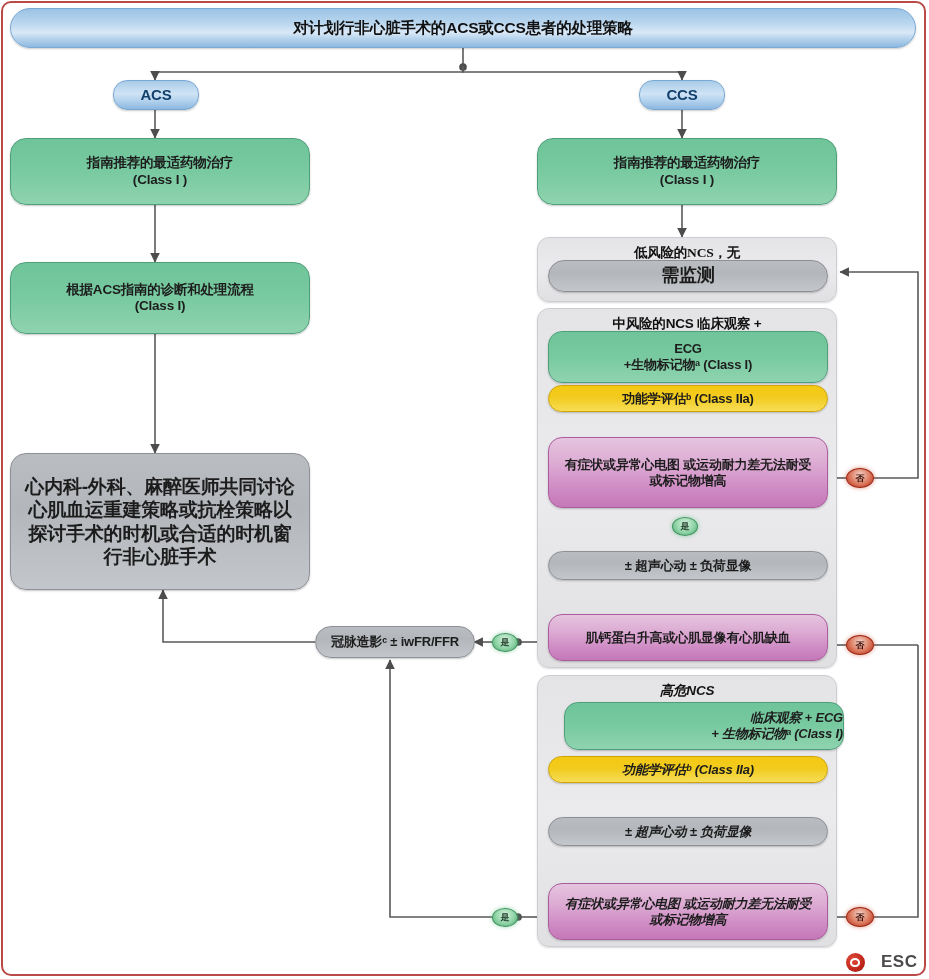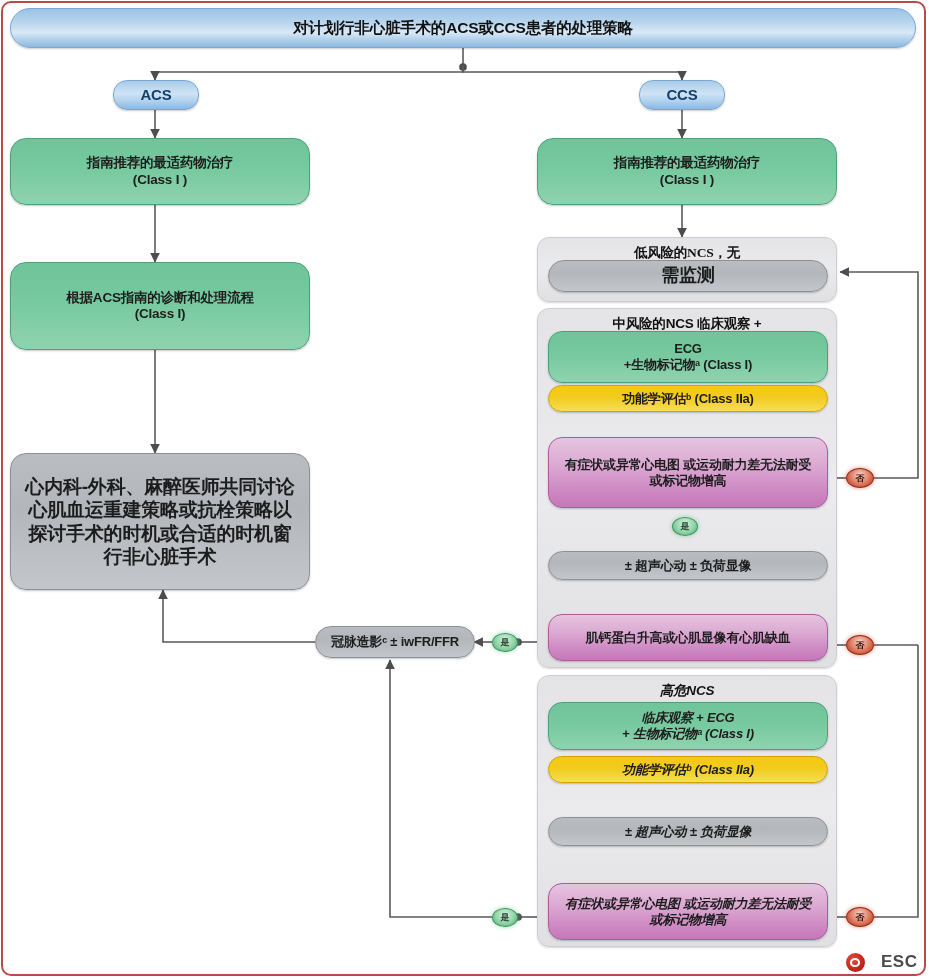--- a/index.html
+++ b/index.html
@@ -176,21 +176,21 @@
   <div class="node title-bar" style="left:10px;top:8px;width:906px;height:40px;">对计划行非心脏手术的ACS或CCS患者的处理策略</div>
 
   <div class="node pill-blue" style="left:113px;top:80px;width:86px;height:30px;">ACS</div>
   <div class="node pill-blue" style="left:639px;top:80px;width:86px;height:30px;">CCS</div>
 
   <div class="node box-green" style="left:10px;top:138px;width:300px;height:67px;flex-direction:column;">
     <div>指南推荐的最适药物治疗</div>
     <div>(Class I )</div>
   </div>
 
-  <div class="node box-green" style="left:10px;top:262px;width:300px;height:88px;flex-direction:column;">
+  <div class="node box-green" style="left:10px;top:262px;width:300px;height:72px;flex-direction:column;">
     <div>根据ACS指南的诊断和处理流程</div>
     <div>(Class I)</div>
   </div>
 
   <div class="node box-grey" style="left:10px;top:453px;width:300px;height:137px;padding:0 12px;font-size:19px;">心内科-外科、麻醉医师共同讨论心肌血运重建策略或抗栓策略以探讨手术的时机或合适的时机窗行非心脏手术</div>
 
   <div class="node box-grey pill" style="left:315px;top:626px;width:160px;height:32px;font-size:13px;white-space:nowrap;">冠脉造影ᶜ ± iwFR/FFR</div>
 
   <div class="node box-green" style="left:537px;top:138px;width:300px;height:67px;flex-direction:column;">
     <div>指南推荐的最适药物治疗</div>
@@ -217,21 +217,21 @@
     <div class="node box-pink" style="left:10px;top:128px;width:280px;height:71px;padding:0 14px;">有症状或异常心电图 或运动耐力差无法耐受或标记物增高</div>
 
     <div class="node box-grey pill" style="left:10px;top:242px;width:280px;height:29px;font-size:13px;">± 超声心动 ± 负荷显像</div>
 
     <div class="node box-pink" style="left:10px;top:305px;width:280px;height:47px;padding:4px 14px;">肌钙蛋白升高或心肌显像有心肌缺血</div>
   </div>
 
   <div class="panel" style="left:537px;top:675px;width:300px;height:272px;font-style:italic;">
     <div class="panel-head" style="top:6px;">高危NCS</div>
 
-    <div class="node box-green small" style="left:10px;top:26px;width:280px;height:48px;flex-direction:column;">
+    <div class="node box-green small" style="left:26px;top:26px;width:280px;height:48px;flex-direction:column;align-items:flex-end;">
       <div>临床观察 + ECG</div>
       <div>+ 生物标记物ᵃ (Class I)</div>
     </div>
 
     <div class="node box-yellow" style="left:10px;top:80px;width:280px;height:27px;">功能学评估ᵇ (Class IIa)</div>
 
     <div class="node box-grey pill" style="left:10px;top:141px;width:280px;height:29px;font-size:13px;">± 超声心动 ± 负荷显像</div>
 
     <div class="node box-pink" style="left:10px;top:207px;width:280px;height:57px;padding:0 14px;">有症状或异常心电图 或运动耐力差无法耐受或标记物增高</div>
   </div>

